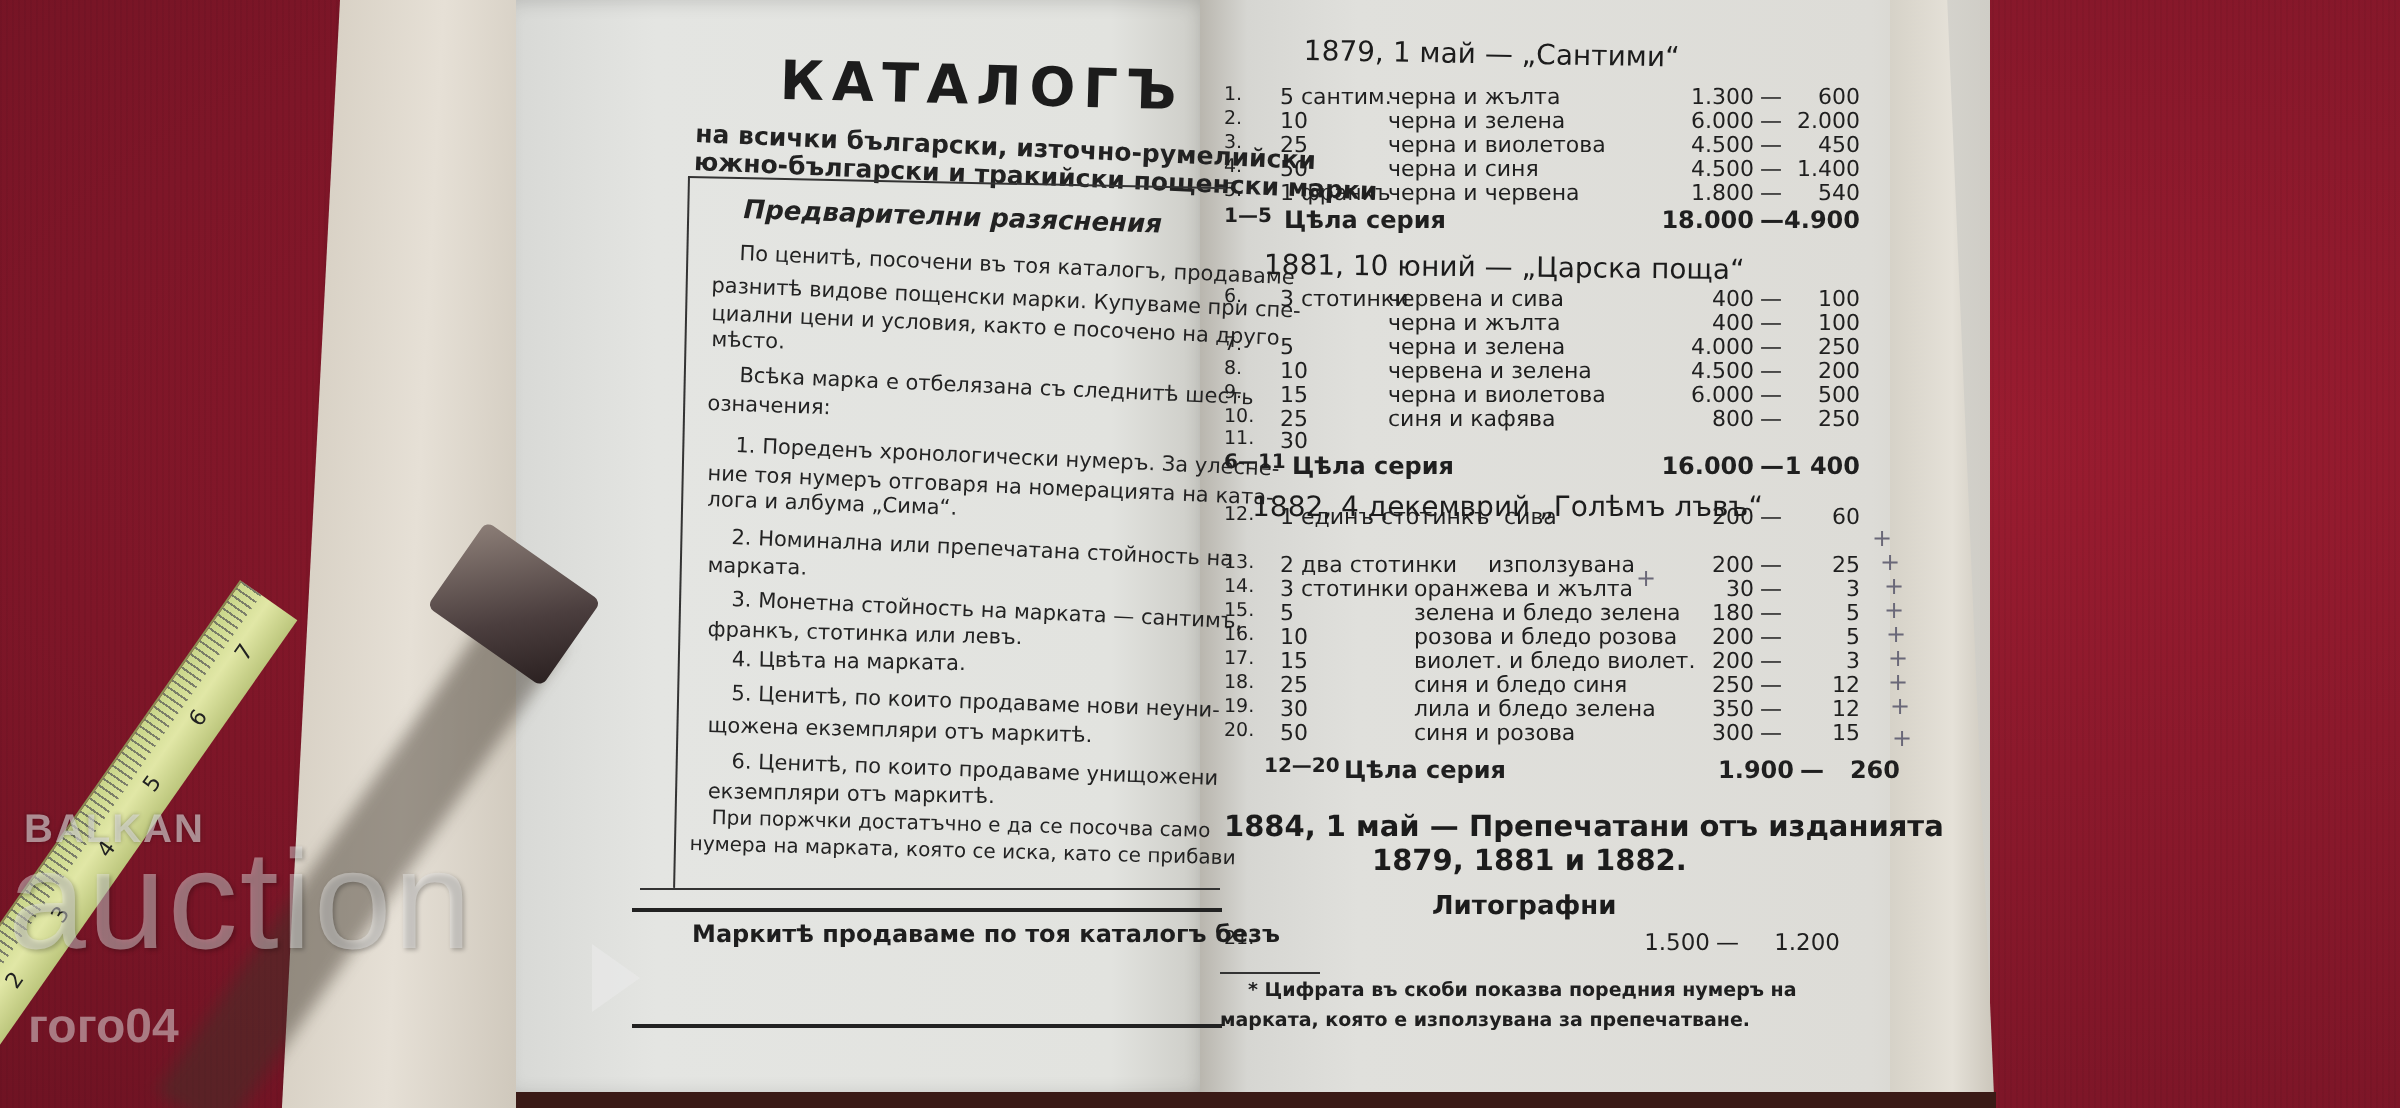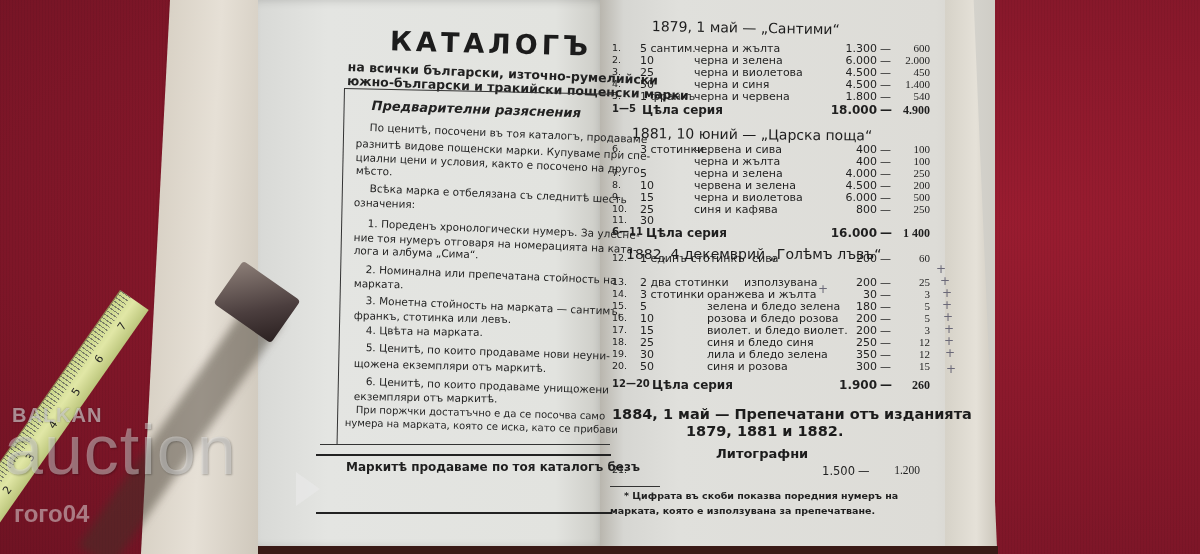--- a/index.html
+++ b/index.html
@@ -77,21 +77,21 @@
     position:absolute; font-size:14px; color:#1c1c1c; white-space:nowrap; transform-origin:left top;
   }
   .row {
     position:absolute; height:13px; font-size:11px; color:#1f1f1f; white-space:nowrap;
   }
   .row .num { position:absolute; left:0; width:30px; font-size:9.5px; }
   .row .val { position:absolute; left:28px; width:60px; }
   .row .desc { position:absolute; left:82px; }
   .row .p1 { position:absolute; left:205px; width:60px; text-align:right; }
   .row .dash { position:absolute; left:268px; }
-  .row .p2 { position:absolute; left:270px; width:48px; text-align:right;font-family:Liberation Serif, serif; }
+  .row .p2 { position:absolute; left:270px; width:48px; text-align:right; }
   .row.total { font-weight:bold; font-size:12px; }
   .pencil { position:absolute; color:#6a6878; font-size:12px; }
 
   .ruler {
     position:absolute; left:120px; top:290px; width:34px; height:330px;
     background:linear-gradient(90deg,#c9d68a,#e1e7a6 50%,#bcc67c);
     transform:rotate(35deg); transform-origin:top left;
     border-left:1px solid #8b8f55;
   }
   .ruler-ticks {
@@ -366,21 +366,21 @@
     <span class="p2">12</span>
   </div>
   <div class="row" style="left:612px;top:360px;width:320px">
     <span class="num">20.</span>
     <span class="val">50</span>
     <span class="desc" style="left:95px">синя и розова</span>
     <span class="p1">300</span>
       <span class="dash">—</span>
     <span class="p2">15</span>
   </div>
-  <div class="row total" style="left:612px;top:378px;width:320px">
+  <div class="row total" style="left:632px;top:378px;width:320px">
     <span class="num" style="font-size:10px">12—20</span>
     <span class="val" style="left:40px">Цѣла серия</span>
     <span class="p1">1.900</span>
       <span class="dash">—</span>
     <span class="p2">260</span>
   </div>
 </div>
 
 <div>
   <span class="pencil" style="left:936px;top:262px">+</span>

